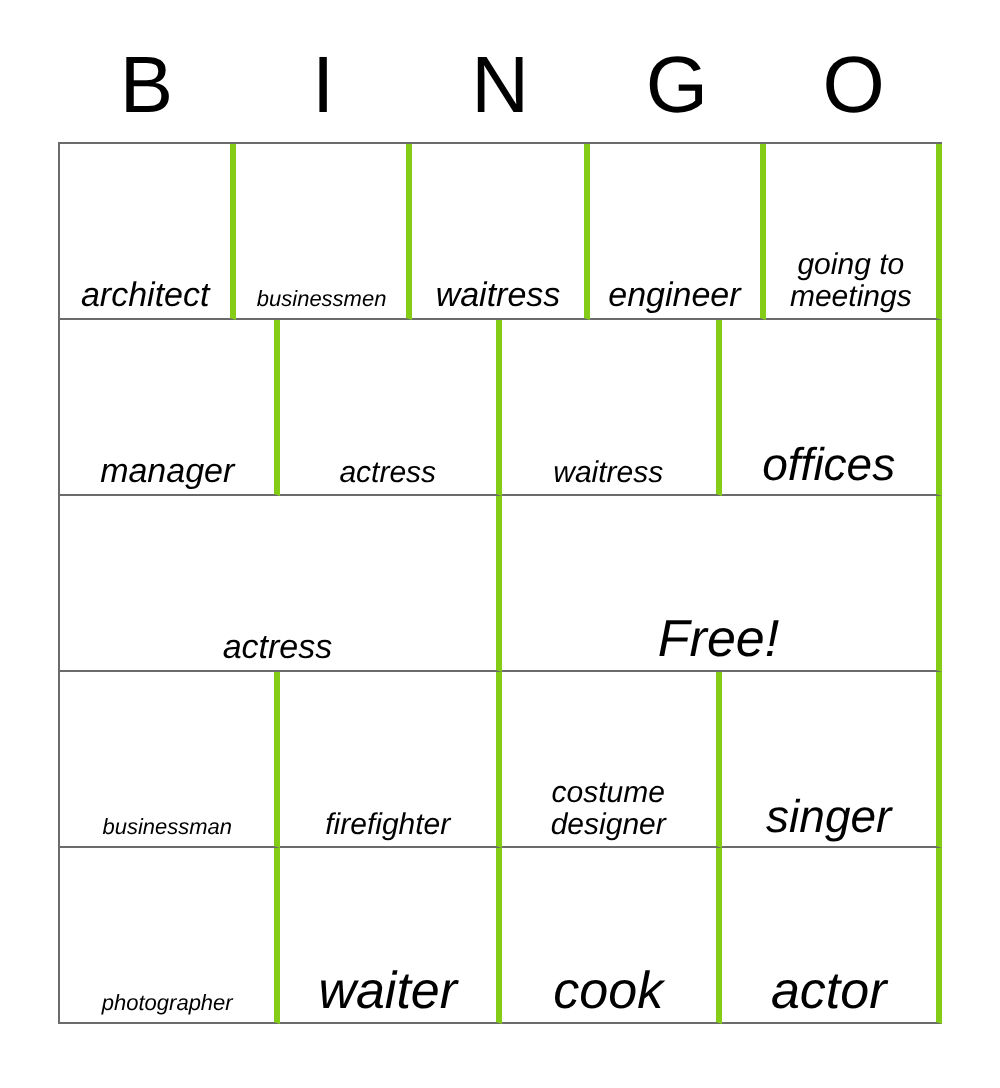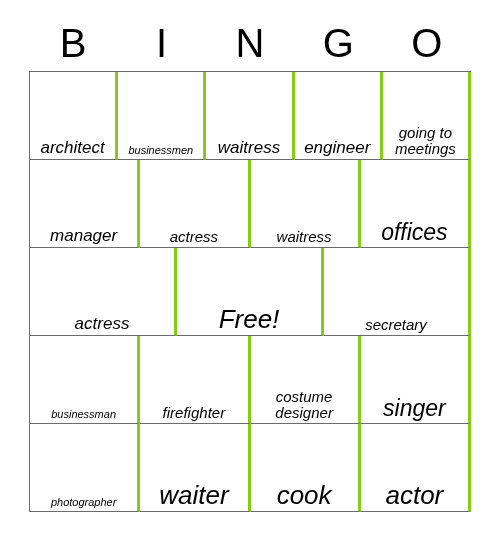--- a/index.html
+++ b/index.html
@@ -120,23 +120,20 @@
         </div>
     </div>
 
     <div class="grid-row">
       <div class="cell">
           <span class="cell-text sz-m">actress</span>
         </div>
       <div class="cell">
           <span class="cell-text sz-xl">Free!</span>
         </div>
-      <div class="cell">
-          <span class="cell-text sz-s">secretary</span>
-        </div>
     </div>
 
     <div class="grid-row">
       <div class="cell">
           <span class="cell-text sz-xs">businessman</span>
         </div>
       <div class="cell">
           <span class="cell-text sz-s">firefighter</span>
         </div>
       <div class="cell">

